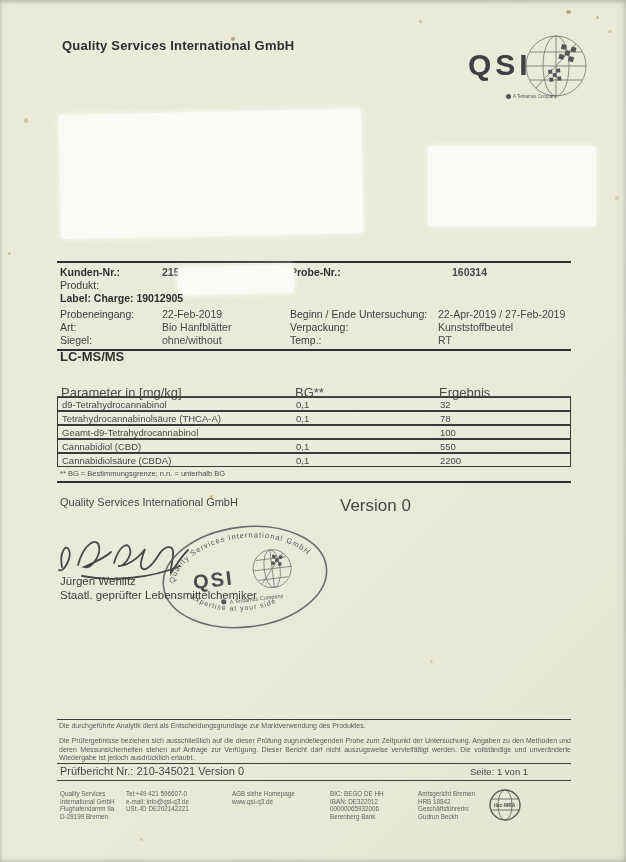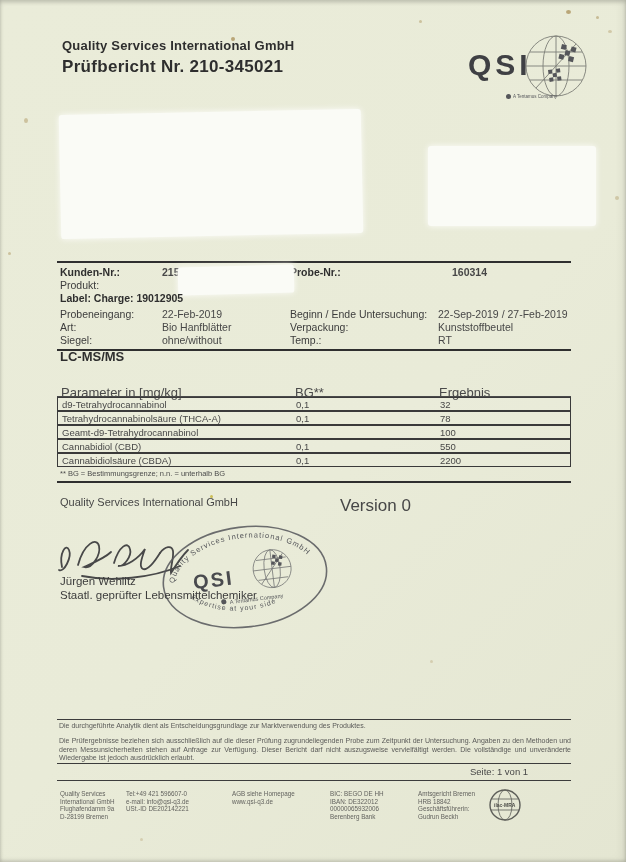--- a/index.html
+++ b/index.html
@@ -60,21 +60,20 @@
   <div class="stain" style="left:608px;top:30px;width:4px;height:3px;opacity:.5"></div>
   <div class="stain" style="left:24px;top:118px;width:4px;height:5px;opacity:.6"></div>
   <div class="stain" style="left:8px;top:252px;width:3px;height:3px;opacity:.6"></div>
   <div class="stain" style="left:615px;top:196px;width:4px;height:4px;opacity:.5"></div>
 
   <div class="stain" style="left:210px;top:495px;width:3px;height:3px;background:rgba(190,170,30,.7)"></div>
   <div class="stain" style="left:430px;top:660px;width:3px;height:3px;opacity:.4"></div>
   <div class="stain" style="left:140px;top:838px;width:3px;height:3px;opacity:.4"></div>
 
   <div class="abs hdr-company b">Quality Services International GmbH</div>
-  <div class="abs hdr-report b">Prüfbericht Nr. 210-345021</div>
 
   <div class="abs" style="left:468px;top:30px;width:130px;height:72px">
     <svg width="130" height="72" viewBox="0 0 130 72">
       <g stroke="#6a6b66" stroke-width="0.9" fill="none" opacity="0.85">
         <circle cx="88" cy="36" r="30"></circle>
         <ellipse cx="88" cy="36" rx="13" ry="30"></ellipse>
         <line x1="58" y1="36" x2="118" y2="36"></line>
         <line x1="62" y1="22" x2="114" y2="22"></line>
         <line x1="62" y1="50" x2="114" y2="50"></line>
         <line x1="88" y1="6" x2="88" y2="66"></line>
@@ -112,21 +111,21 @@
   <span class="abs val b" style="left:452px;top:266px">160314</span>
 
   <span class="abs lbl" style="left:60px;top:279px">Produkt:</span>
   <div class="redaction" style="left:178px;top:266px;width:116px;height:28px;transform:rotate(-1.5deg)"></div>
 
   <span class="abs lbl b" style="left:60px;top:292px">Label: Charge: 19012905</span>
 
   <span class="abs lbl" style="left:60px;top:308px">Probeneingang:</span>
   <span class="abs val" style="left:162px;top:308px">22-Feb-2019</span>
   <span class="abs lbl" style="left:290px;top:308px">Beginn / Ende Untersuchung:</span>
-  <span class="abs val" style="left:438px;top:308px">22-Sep-2019 / 27-Feb-2019</span>
+  <span class="abs val" style="left:438px;top:308px">22-Apr-2019 / 27-Feb-2019</span>
 
   <span class="abs lbl" style="left:60px;top:321px">Art:</span>
   <span class="abs val" style="left:162px;top:321px">Bio Hanfblätter</span>
   <span class="abs lbl" style="left:290px;top:321px">Verpackung:</span>
   <span class="abs val" style="left:438px;top:321px">Kunststoffbeutel</span>
 
   <span class="abs lbl" style="left:60px;top:334px">Siegel:</span>
   <span class="abs val" style="left:162px;top:334px">ohne/without</span>
   <span class="abs lbl" style="left:290px;top:334px">Temp.:</span>
   <span class="abs val" style="left:438px;top:334px">RT</span>
@@ -220,20 +219,21 @@
     </svg>
   </div>
 
   <div class="abs sig-caption" style="left:60px;top:575px">Jürgen Wehlitz</div>
   <div class="abs sig-caption" style="left:60px;top:589px">Staatl. geprüfter Lebensmittelchemiker</div>
 
   <div class="rule-thin" style="top:719px;background:#3c3c3c"></div>
   <div class="abs tiny" style="left:59px;top:722px;width:512px">Die durchgeführte Analytik dient als Entscheidungsgrundlage zur Marktverwendung des Produktes.</div>
   <div class="abs tiny" style="left:59px;top:737px;width:512px;text-align:justify">Die Prüfergebnisse beziehen sich ausschließlich auf die dieser Prüfung zugrundeliegenden Probe zum Zeitpunkt der Untersuchung. Angaben zu den Methoden und deren Messunsicherheiten stehen auf Anfrage zur Verfügung. Dieser Bericht darf nicht auszugsweise vervielfältigt werden. Die vollständige und unveränderte Wiedergabe ist jedoch ausdrücklich erlaubt.</div>
   <div class="rule-thin" style="top:763px;background:#3c3c3c"></div>
+  <div class="abs" style="left:60px;top:765px;font-size:11px;color:#474747">Prüfbericht Nr.: 210-345021 Version 0</div>
   <div class="abs" style="left:470px;top:766px;width:100px;font-size:9.5px;color:#474747;">Seite: 1 von 1</div>
   <div class="rule-thin" style="top:780px;background:#3c3c3c"></div>
 
   <div class="abs micro" style="left:60px;top:790px;width:62px">
     <div>Quality Services</div>
       <div>International GmbH</div>
     <div>Flughafendamm 9a</div>
       <div>D-28199 Bremen</div>
   </div>
   <div class="abs micro" style="left:126px;top:790px;width:100px">

